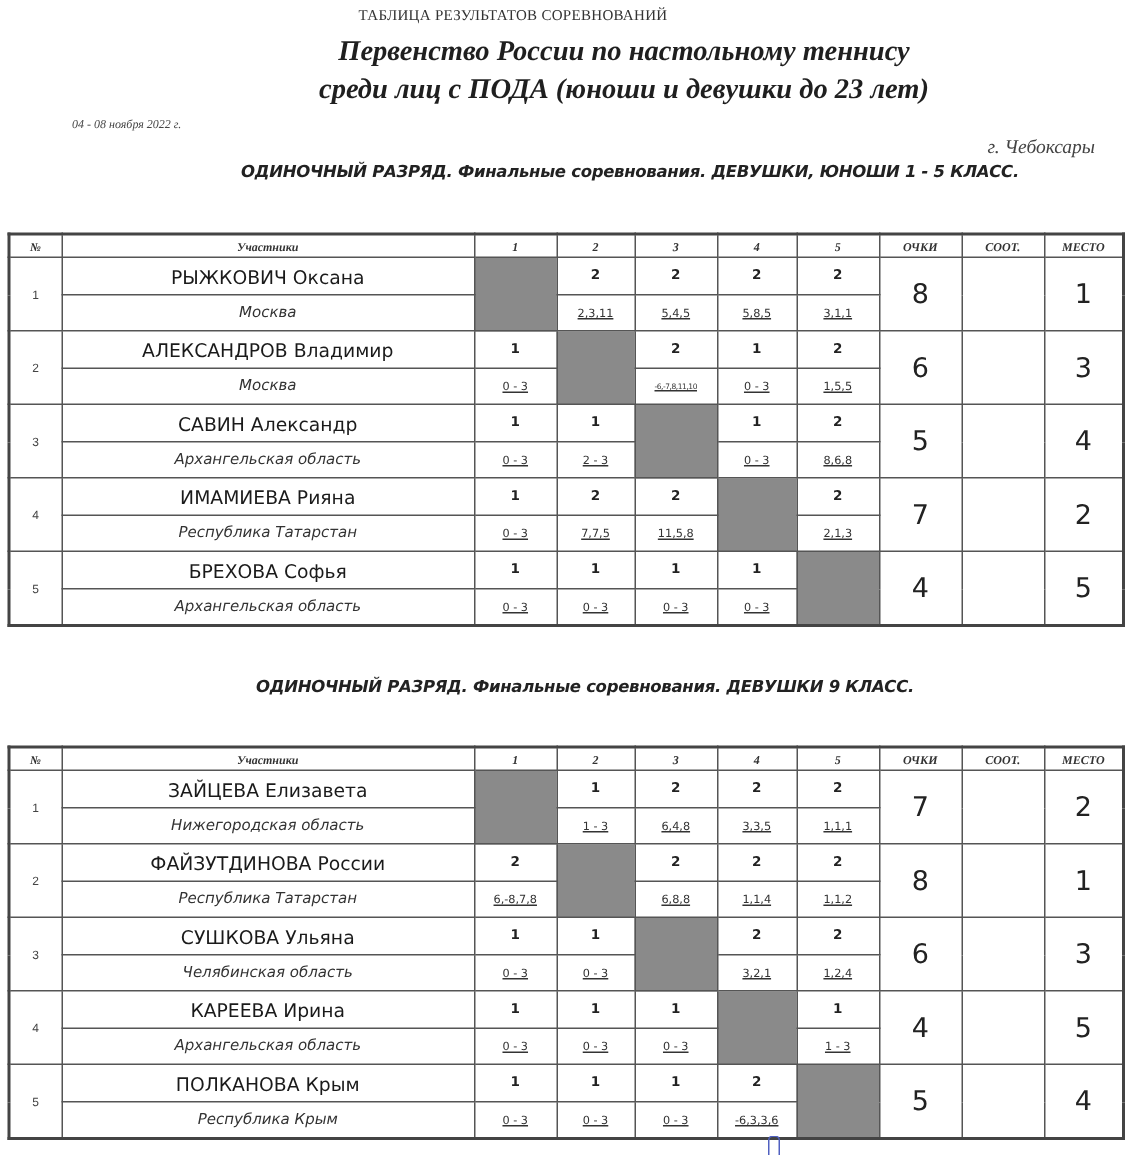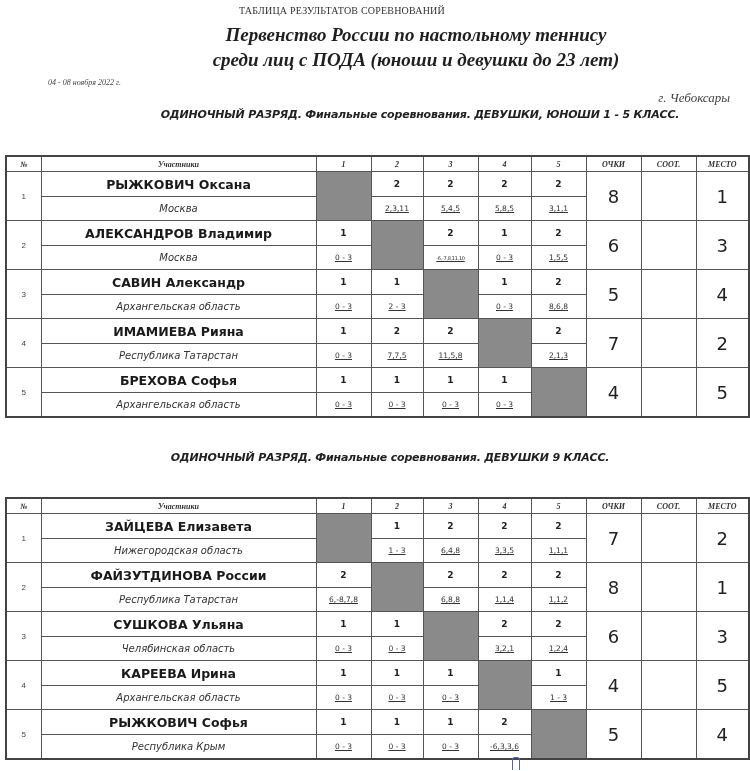--- a/index.html
+++ b/index.html
@@ -14,21 +14,21 @@
   .sh1 { top: 108px; left: 45px; }
   .sh2 { top: 451px; left: 15px; }
 
   table.results { position: absolute; left: 5px; border-collapse: collapse; table-layout: fixed; width: 743px; }
   table.results td, table.results th { border: 1px solid #555; padding: 0; text-align: center; vertical-align: middle; }
   table.results { border: 2px solid #444; }
   .t1 { top: 155px; }
   .t2 { top: 497px; }
   th { height: 14px; font-family: "Liberation Serif", serif; font-style: italic; font-weight: bold; font-size: 8px; color: #333; }
   td.num { font-size: 8px; color: #444; width: 35px; }
-  td.name { text-align: left; padding-left: 4px; font-family: "DejaVu Sans", sans-serif; font-weight: bold; font-size: 12.5px; height: 24px; border-bottom: none; color: #1a1a1a; }
+  td.name { text-align: left; padding-left: 4px; font-family: "DejaVu Sans", sans-serif; font-weight: normal; font-size: 12.5px; height: 24px; border-bottom: none; color: #1a1a1a; }
   td.region { text-align: left; padding-left: 4px; font-family: "DejaVu Sans", sans-serif; font-style: italic; font-size: 10px; height: 23px; border-top: none; color: #333; }
   td.pts { font-family: "DejaVu Sans", sans-serif; font-weight: bold; font-size: 9px; color: #222; }
   td.sc { font-family: "DejaVu Sans", sans-serif; font-size: 7.5px; color: #333; white-space: nowrap; overflow: hidden; text-decoration: underline; }
   td.sc.tiny { font-size: 5px; letter-spacing: -0.3px; }
   td.diag { background: #8a8a8a; }
   td.big { font-family: "DejaVu Sans", sans-serif; font-size: 18px; color: #222; }
   td.empty { }
   .pen-mark { position: absolute; left: 512px; top: 757px; width: 6px; height: 12px; border: 1.5px solid #5060c0; border-bottom: none; border-radius: 3px 3px 0 0; }
 </style>
 </head>
@@ -263,21 +263,21 @@
       </tr>
       <tr>
         <td class="region">Архангельская область</td>
         <td class="sc">0 - 3</td>
         <td class="sc">0 - 3</td>
         <td class="sc">0 - 3</td>
         <td class="sc">1 - 3</td>
       </tr>
       <tr>
         <td class="num" rowspan="2">5</td>
-        <td class="name">РЫЖКОВИЧ Софья</td>
+        <td class="name">ПОЛКАНОВА Крым</td>
         <td class="pts">1</td>
         <td class="pts">1</td>
         <td class="pts">1</td>
         <td class="pts">2</td>
         <td class="diag" rowspan="2"></td>
         <td class="big" rowspan="2">5</td>
         <td class="empty" rowspan="2"></td>
         <td class="big" rowspan="2">4</td>
       </tr>
       <tr>

